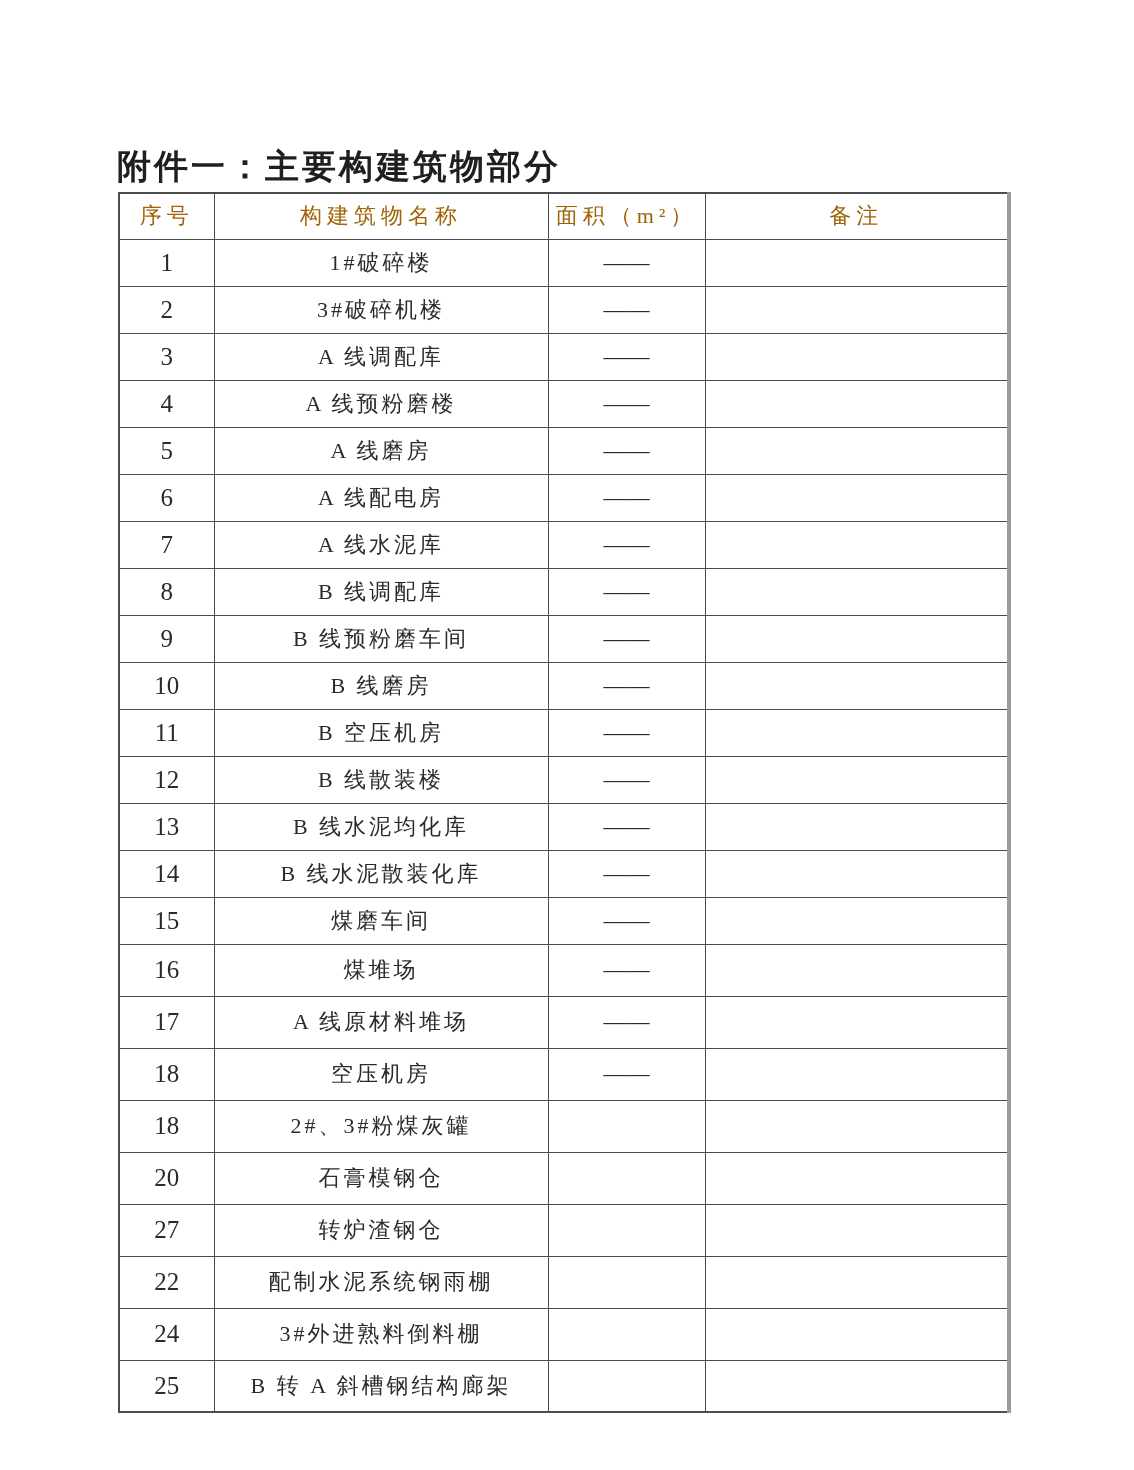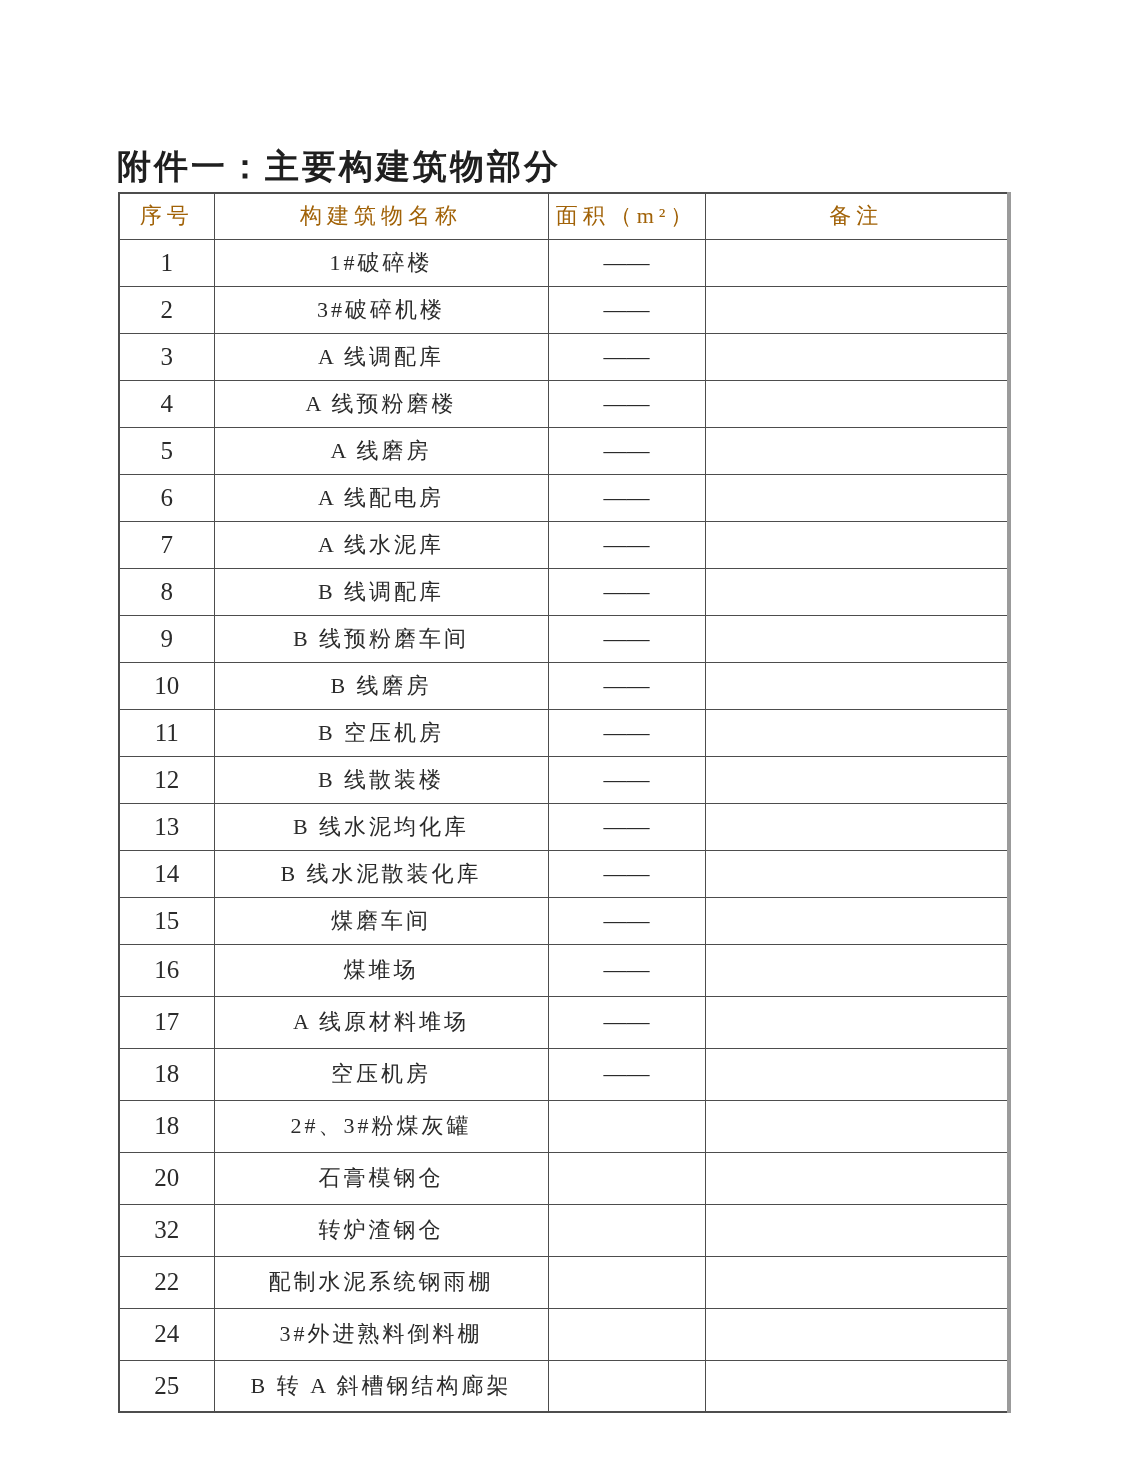--- a/index.html
+++ b/index.html
@@ -214,21 +214,21 @@
           <td class="area-cell"></td>
           <td class="remark-cell"></td>
         </tr>
         <tr>
           <td class="no-cell">20</td>
           <td class="name-cell">石膏模钢仓</td>
           <td class="area-cell"></td>
           <td class="remark-cell"></td>
         </tr>
         <tr>
-          <td class="no-cell">32</td>
+          <td class="no-cell">27</td>
           <td class="name-cell">转炉渣钢仓</td>
           <td class="area-cell"></td>
           <td class="remark-cell"></td>
         </tr>
         <tr>
           <td class="no-cell">22</td>
           <td class="name-cell">配制水泥系统钢雨棚</td>
           <td class="area-cell"></td>
           <td class="remark-cell"></td>
         </tr>

